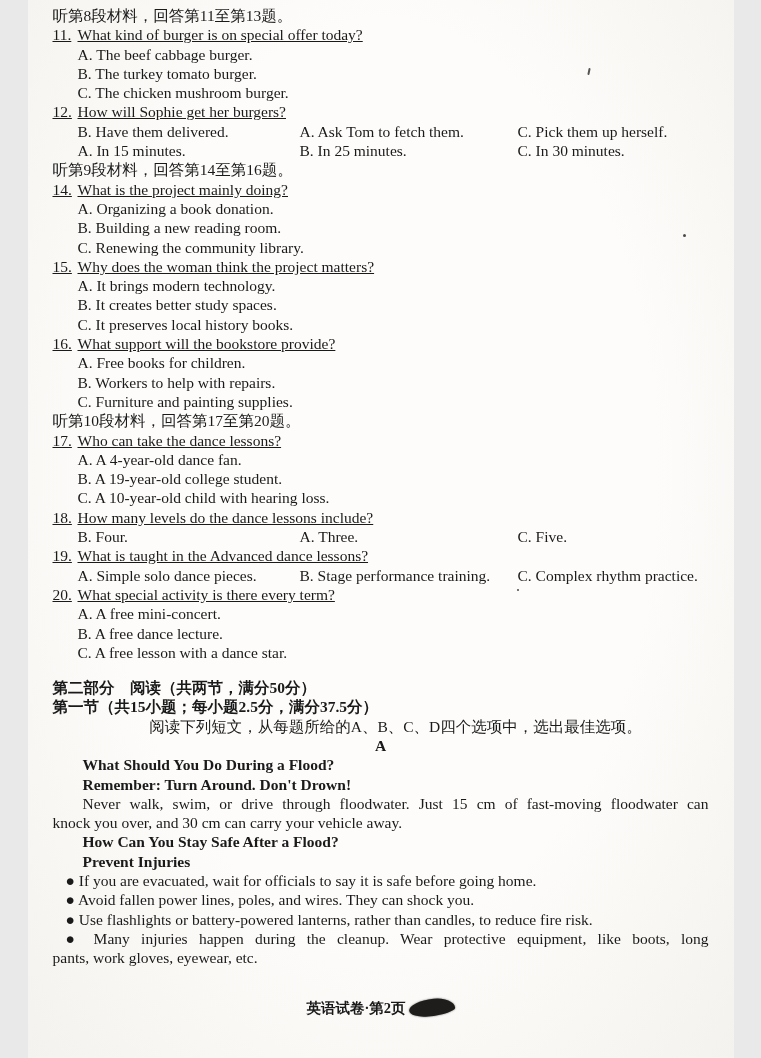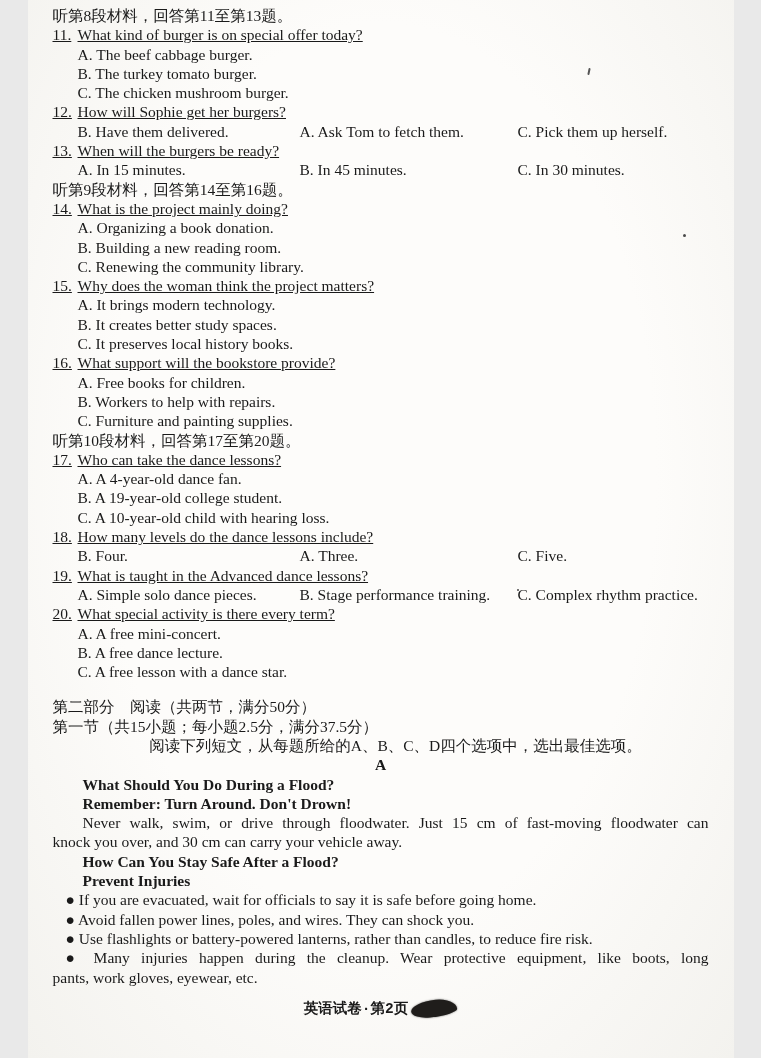--- a/index.html
+++ b/index.html
@@ -6,30 +6,30 @@
   body{background:#e9e9e9;font-family:"Liberation Serif","DejaVu Serif",serif;}
   .page{position:relative;width:706px;height:1058px;margin:0 auto;color:#1a1a1a;
         background:radial-gradient(ellipse at 50% 45%, #fdfcfa 55%, #f3f2ee 100%);overflow:hidden;}
   .content{position:absolute;top:6px;left:25px;right:25px;font-size:15.5px;line-height:19.3px;}
   .line{min-height:19.3px;}
   .q{display:flex;text-decoration:underline;}
   .qnum{flex:0 0 25px;}
   .qtext{flex:1;}
   .opt{padding-left:25px;}
   .optrow{padding-left:25px;display:grid;grid-template-columns:222px 218px 1fr;}
-  .part{font-weight:normal;}
+  .part{font-weight:bold;}
   .inst{padding-left:30px;text-align:center;}
   .center{text-align:center;font-weight:bold;}
   .h{padding-left:30px;font-weight:bold;}
   .gap{height:16px;}
   .stretch{text-align:justify;text-align-last:justify;}
   .p .first{text-indent:30px;}
   .bullet .first{text-indent:13px;}
-  .footer{position:absolute;left:0;top:999px;width:100%;display:flex;justify-content:center;align-items:center;
-          font-weight:bold;font-size:14.5px;font-family:Liberation Mono, monospace;}
+  .footer{position:absolute;left:0;top:999px;width:100%;display:flex;justify-content:center;
+          font-weight:bold;font-size:14.5px;}
   .smudge{width:46px;height:17px;margin-left:3px;background:#1f1d1b;
           border-radius:55% 45% 60% 40%/55% 65% 35% 45%;transform:rotate(-6deg);
           box-shadow:0 0 2px rgba(0,0,0,.6);}
   .artifact{position:absolute;background:#4a4a4a;}
   .a1{left:560px;top:68px;width:2px;height:7px;border-radius:2px;transform:rotate(12deg);background:#555;}
   .a2{left:655px;top:234px;width:3px;height:3px;border-radius:50%;}
   .a3{left:489px;top:589px;width:2px;height:2px;border-radius:50%;}
 </style>
 </head>
 <body>
@@ -46,27 +46,23 @@
       <div class="line opt">C. The chicken mushroom burger.</div>
       <div class="line q">
         <span class="qnum">12.</span>
         <span class="qtext">How will Sophie get her burgers?</span>
       </div>
       <div class="line optrow">
         <span>B. Have them delivered.</span>
         <span>A. Ask Tom to fetch them.</span>
         <span>C. Pick them up herself.</span>
       </div>
-      <div class="line q">
-        <span class="qnum">13.</span>
-        <span class="qtext">When will the burgers be ready?</span>
-      </div>
       <div class="line optrow">
         <span>A. In 15 minutes.</span>
-        <span>B. In 45 minutes.</span>
+        <span>B. In 25 minutes.</span>
         <span>C. In 30 minutes.</span>
       </div>
       <div class="line cn">听第9段材料，回答第14至第16题。</div>
       <div class="line q">
         <span class="qnum">14.</span>
         <span class="qtext">What is the project mainly doing?</span>
       </div>
       <div class="line opt">A. Organizing a book donation.</div>
       <div class="line opt">B. Building a new reading room.</div>
       <div class="line opt">C. Renewing the community library.</div>

